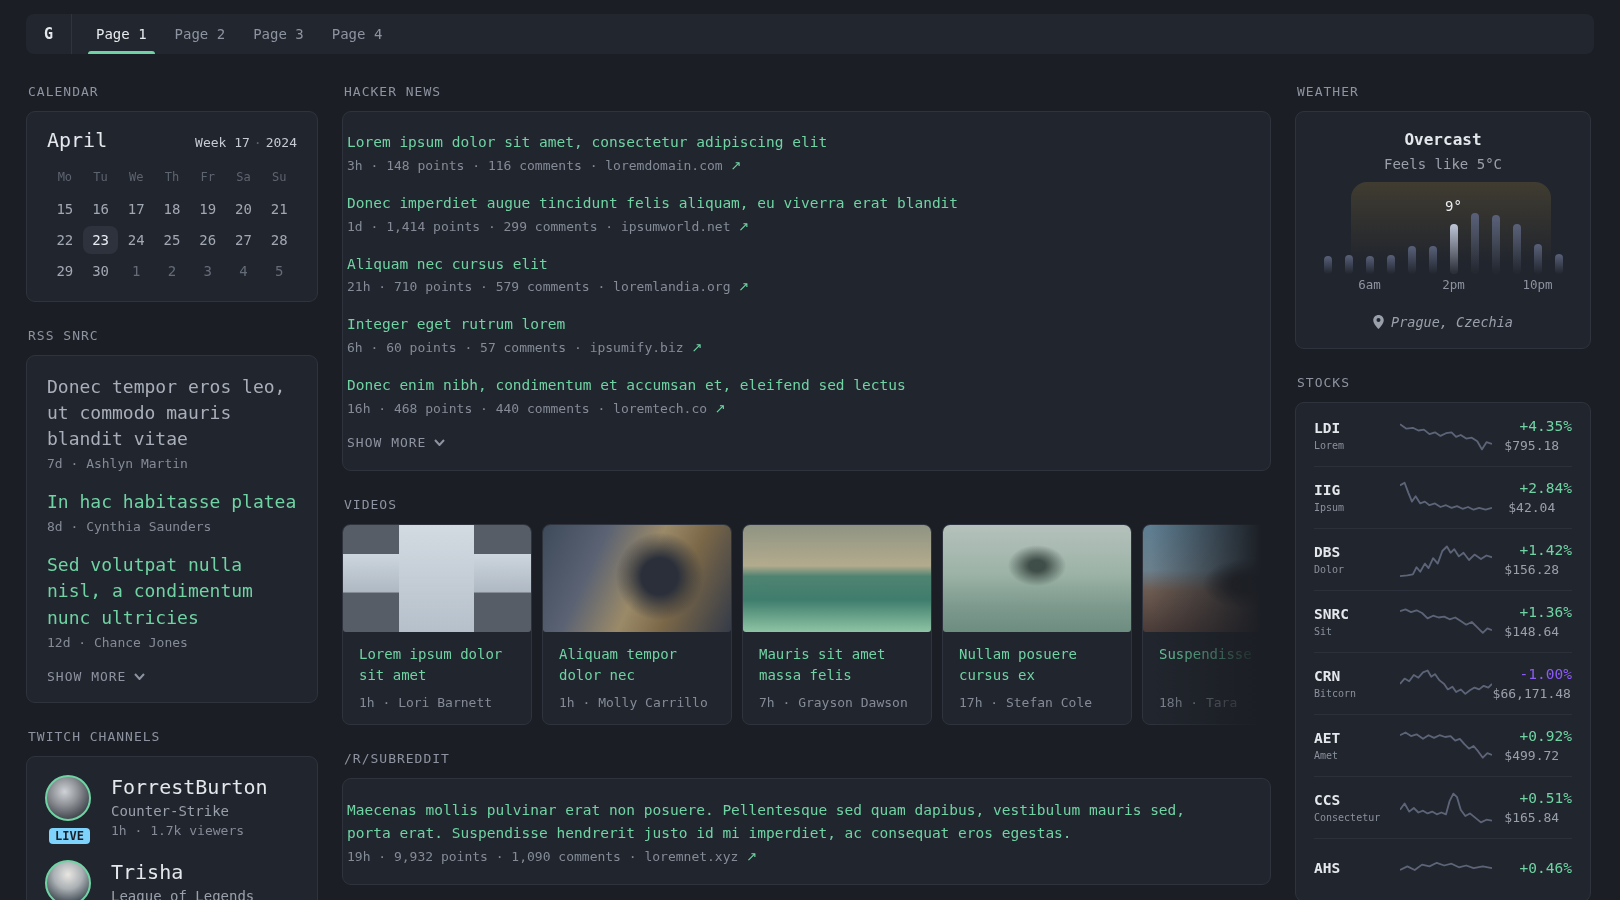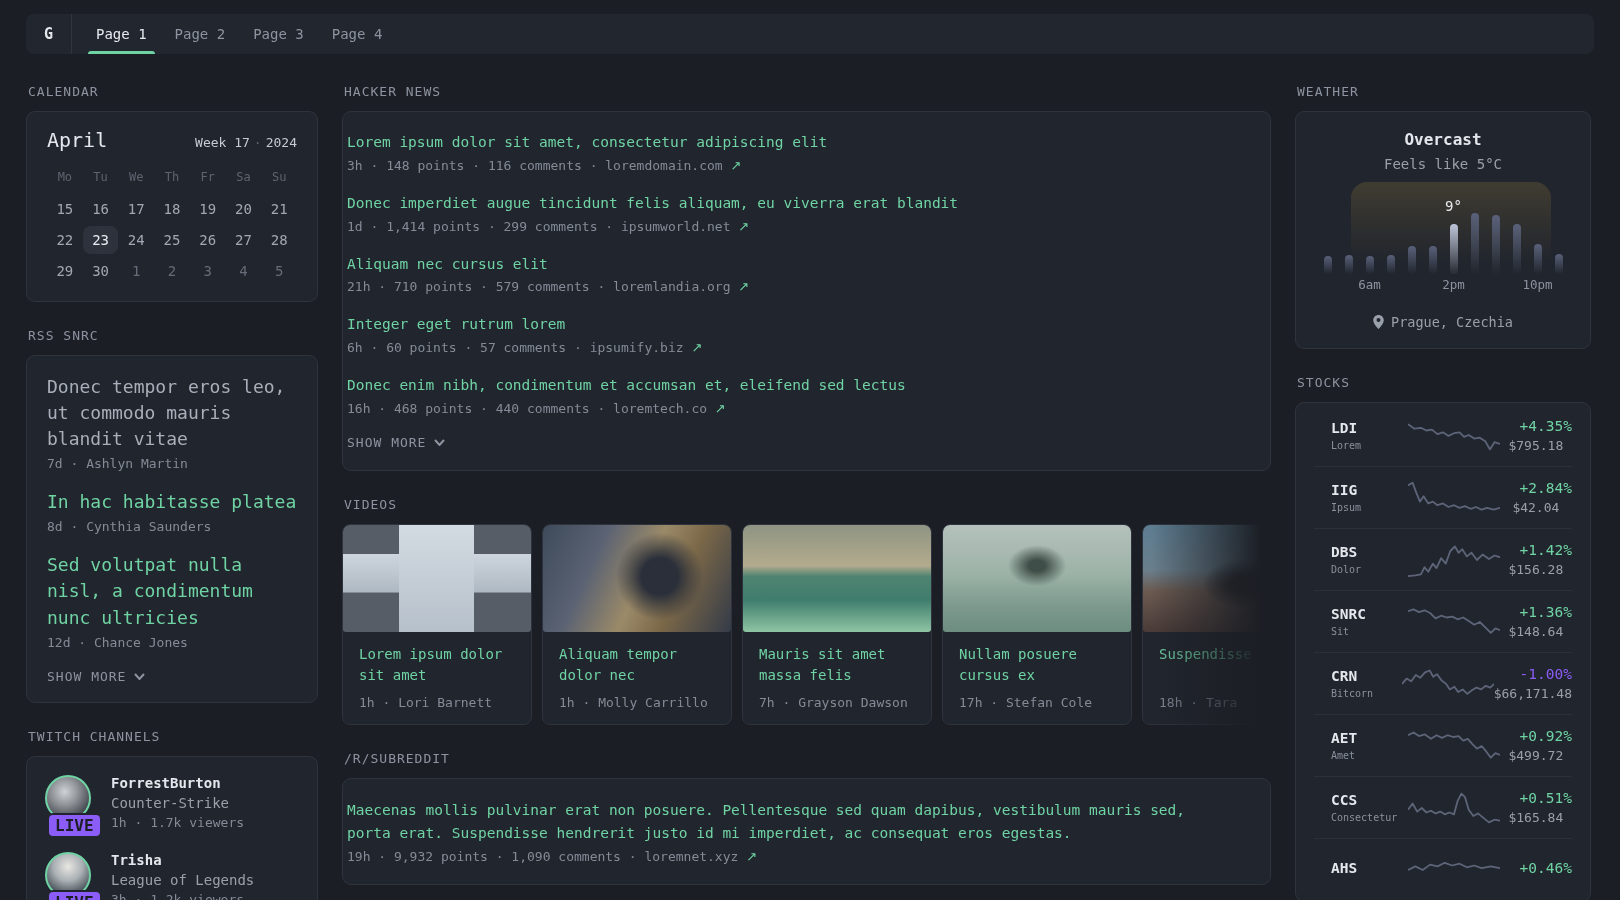--- a/index.html
+++ b/index.html
@@ -51,27 +51,27 @@
                display:flex; align-items:center; gap:8px; cursor:pointer; }
   .chev { width:11px; height:7px; }
   .chev polyline { fill:none; stroke:#8d93a0; stroke-width:2; }
 
   
   .tw-card { padding:18px 18px 6px; }
   .tw-row { display:flex; gap:16px; margin-bottom:22px; cursor:pointer; }
   .avatar-wrap { position:relative; width:50px; flex:0 0 50px; }
   .avatar { width:46px; height:46px; border-radius:50%; border:2px solid #6fd3a4; }
   .tw-row.offline .avatar { border-color:#3c424d; }
-  .live-badge { position:absolute; left:2px; bottom:-8px; background:#8b5cf6; color:#1b1e24;
-                font-size:16px; font-weight:bold; padding:1px 6px; border-radius:6px;
+  .live-badge { position:absolute; left:2px; bottom:-8px; background:#7dd3fc; color:#1b1e24;
+                font-size:12px; font-weight:bold; padding:1px 6px; border-radius:6px;
                 border:2px solid #21252d; }
   .av-forrest { background:radial-gradient(circle at 42% 35%, #cfd2d6 0%, #8d9196 38%, #4a4e55 72%, #2e3138 100%); }
   .av-trisha  { background:radial-gradient(circle at 50% 30%, #e8e6e2 0%, #aab0b4 40%, #3f4a52 80%, #2c343b 100%); }
   .av-kendall { background:radial-gradient(circle at 50% 42%, #e6c9a8 0%, #b58e63 50%, #6b7280 100%); }
-  .tw-name { font-size:14px; font-weight:bold; color:#e4e7ec; }
+  .tw-name { font-size:20px; font-weight:normal; color:#e4e7ec; }
   .tw-game { font-size:14px; color:#9aa0ab; margin-top:4px; }
   .tw-meta { font-size:13px; color:#848b97; margin-top:4px; }
 
   
   .hn-card { padding:20px 4px; }
   .hn-item + .hn-item { margin-top:20px; }
   .hn-headline { font-size:14.5px; line-height:1.5; color:#6fd3a4; cursor:pointer; }
   .ext-arrow { color:#6fd3a4; font-family:"DejaVu Sans", sans-serif; cursor:pointer; }
   .domain { cursor:pointer; }
   .sub-headline { font-size:14.5px; line-height:1.6; color:#6fd3a4; max-width:860px; cursor:pointer; }
@@ -109,28 +109,28 @@
              display:flex; align-items:flex-end; justify-content:space-between; }
   .wx-bar-col { position:relative; width:21px; height:100%;
                 display:flex; justify-content:center; align-items:flex-end; }
   .wx-bar { width:8px; border-radius:4px;
             background:linear-gradient(#59617a 0%, rgba(89,97,122,0.05) 96%); }
   .wx-bar-col.current .wx-bar { background:linear-gradient(#bdc5d9 0%, rgba(189,197,217,0.07) 96%); }
   .wx-temp { position:absolute; left:50%; transform:translateX(-50%); color:#eceef2; font-size:14px; }
   .wx-time { position:absolute; bottom:-18px; left:50%; transform:translateX(-50%);
              white-space:nowrap; font-size:12.5px; color:#8d93a0; }
   .wx-loc { margin-top:24px; display:flex; align-items:center; justify-content:center; gap:7px;
-            font-size:13.5px; color:#9aa0ab; }
+            font-size:13.5px; color:#9aa0ab;font-style:italic; }
   .pin { width:11px; height:14px; fill:#9aa0ab; }
 
   
   .stocks-card { padding:1px 18px; }
   .stock-row { display:flex; align-items:center; height:62px; border-top:1px solid #2b303a; cursor:pointer; }
   .stock-row:first-child { border-top:none; }
-  .stock-left { width:102px;margin-left:17px; }
+  .stock-left { width:102px; }
   .stock-sym { font-size:14.5px; font-weight:bold; color:#e4e7ec; }
   .stock-name { font-size:10px; color:#8a919d; margin-top:4px; }
   .stock-spark { flex:1; display:flex; justify-content:center; align-items:center; }
   .stock-right { width:96px; text-align:right; }
   .stock-change { font-size:14.5px; }
   .stock-row.positive .stock-change { color:#6fd3a4; }
   .stock-row.negative .stock-change { color:#8b5cf6; }
   .stock-price { font-size:13px; color:#9aa0ab; margin-top:4px; white-space:nowrap;text-align:center; }
 </style>
 </head>

